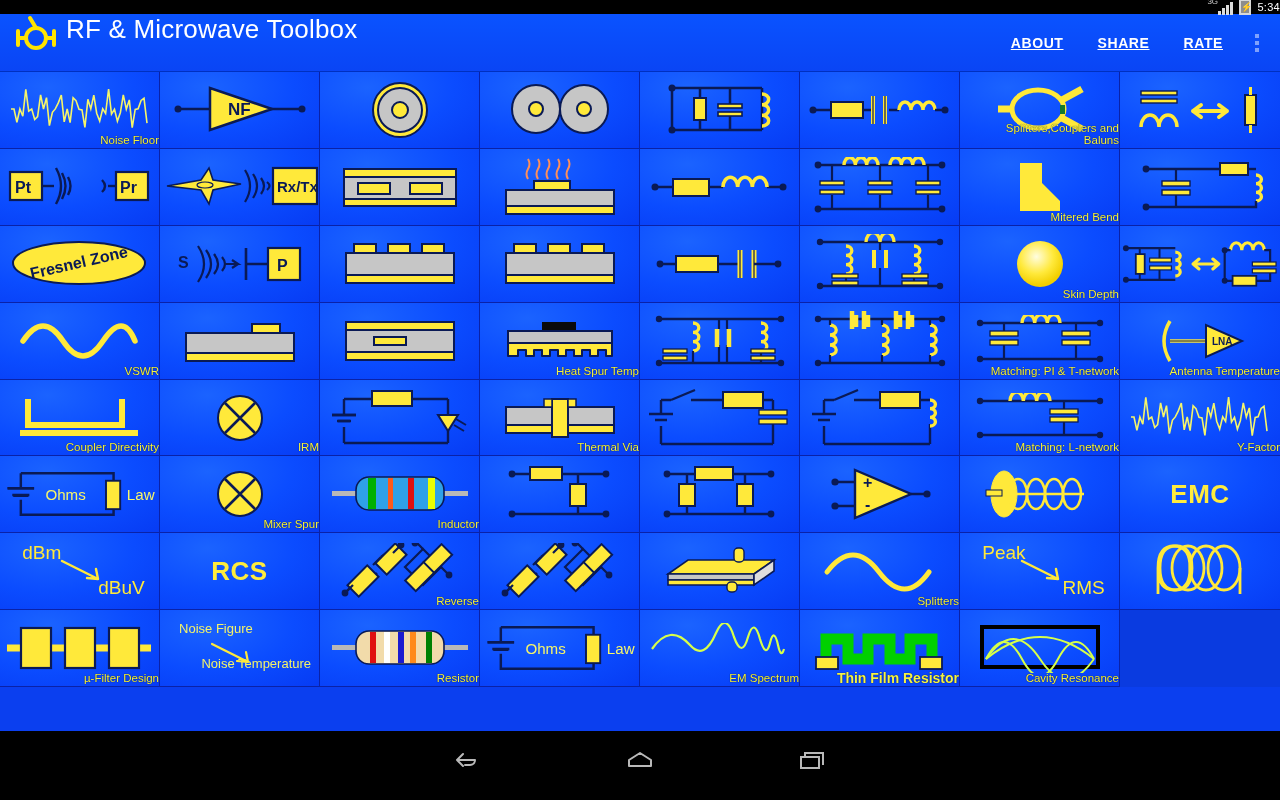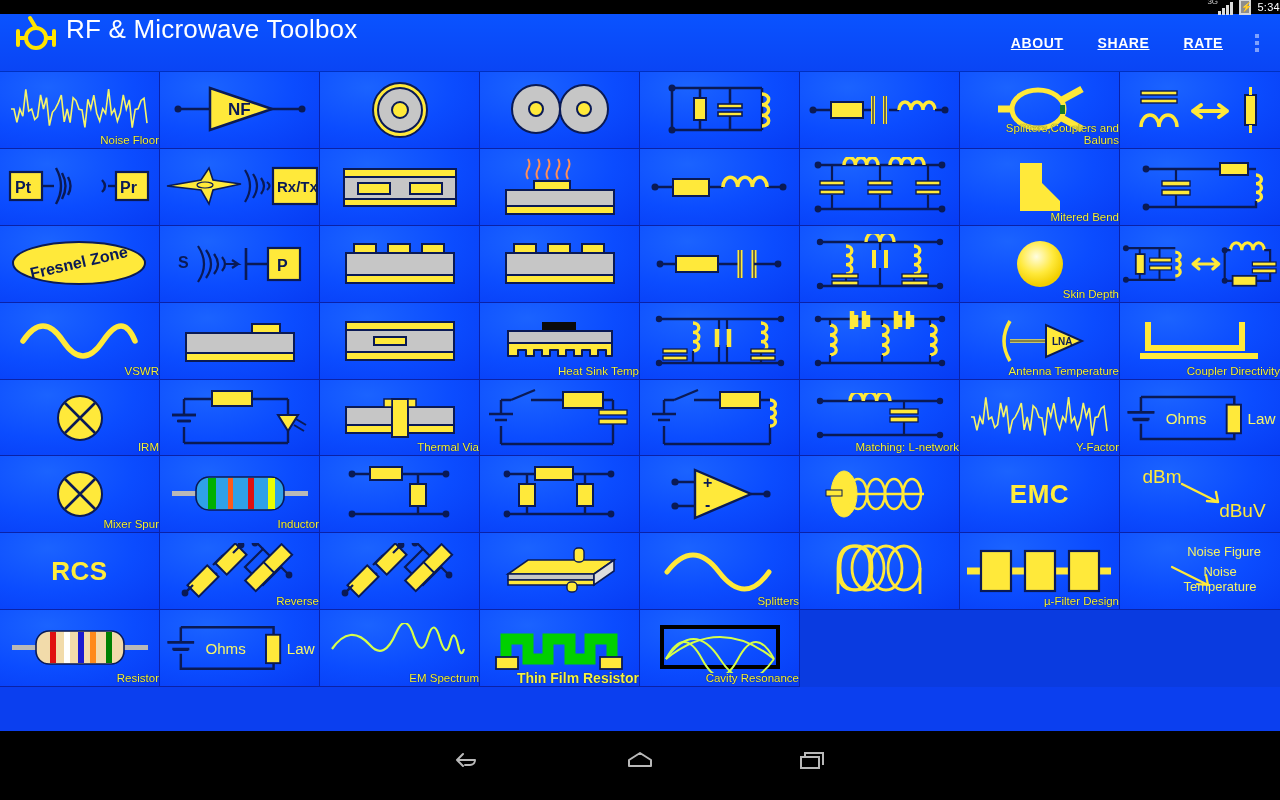--- a/index.html
+++ b/index.html
@@ -63,21 +63,21 @@
     font-size:11.5px; color:#f2f24a; line-height:12px; pointer-events:none;
     text-shadow:0 0 1px #000;
     margin-left:19px;
   }
   .cap.bold{ font-weight:bold; font-size:14px;}
   .bigtext{ font-size:26px; font-weight:bold; color:#ffec3d; letter-spacing:.5px;text-align:center;}
   .pairtext{ position:relative; width:100%; height:100%;text-align:center; }
   .pairtext .t1,.pairtext .t2{ position:absolute; font-size:19px; color:#ffe93a; }
   .pairtext .t1{ left:14%; top:12%; }
   .pairtext .t2{ right:9%; bottom:14%; }
-  .pairtext .t1.sm,.pairtext .t2.sm{ font-size:13px; color:#f3f36a;margin-left:48px;}
+  .pairtext .t1.sm,.pairtext .t2.sm{ font-size:13px; color:#f3f36a;}
   .pairtext .t1.sm{ left:12%; top:14%;} .pairtext .t2.sm{ right:5%; bottom:20%;}
 
   
   .filler{ height:44px; background:#0b3fef; }
   .navbar{ height:57px; background:#000; display:flex; align-items:center;
            justify-content:center; gap:126px;}
   .navbtn{ width:46px; height:34px; display:flex; align-items:center; justify-content:center; cursor:pointer;}
 </style>
 </head>
 <body>
@@ -473,21 +473,21 @@
       </div>
     </div>
     <div class="cell">
       <div class="art">
         <svg width="120" height="42" viewBox="0 0 120 42">
           <rect x="42" y="2" width="34" height="10" fill="#0a0a0a"></rect>
    <rect x="8" y="11" width="104" height="12" fill="#c6c6c6" stroke="#0a1a55" stroke-width="2"></rect>
    <path d="M8 23 H112 V36 H106 V30 H98 V36 H90 V30 H82 V36 H74 V30 H66 V36 H58 V30 H50 V36 H42 V30 H34 V36 H26 V30 H18 V36 H8 Z" fill="#ffe93a" stroke="#0a1a55" stroke-width="2" stroke-linejoin="round"></path>
         </svg>
       </div>
-      <div class="cap">Heat Sink Temp</div>
+      <div class="cap">Heat Spur Temp</div>
     </div>
     <div class="cell">
       <div class="art">
         <svg width="138" height="60" viewBox="0 0 138 60">
           <path d="M8 8 H130 M8 52 H130" stroke="#0a1a55" stroke-width="2.3"></path>
    <circle cx="8" cy="8" r="3.2" fill="#0a1a55"></circle>
           <circle cx="8" cy="52" r="3.2" fill="#0a1a55"></circle>
    <circle cx="130" cy="8" r="3.2" fill="#0a1a55"></circle>
           <circle cx="130" cy="52" r="3.2" fill="#0a1a55"></circle>
    <path d="M42 12 a5.833333333333333 4.666666666666667 0 0 1 0 9.333333333333334 a5.833333333333333 4.666666666666667 0 0 1 0 9.333333333333334 a5.833333333333333 4.666666666666667 0 0 1 0 9.333333333333334" stroke="#ffe93a" stroke-width="3.3" fill="none"></path>
@@ -522,20 +522,40 @@
    <path d="M46 4 V16 M58 4 V16 M90 4 V16 M102 4 V16" stroke="#ffe93a" stroke-width="4.5"></path>
    <path d="M20 14 a6.25 5 0 0 1 0 10 a6.25 5 0 0 1 0 10 a6.25 5 0 0 1 0 10" stroke="#ffe93a" stroke-width="3.3" fill="none"></path>
    <path d="M72 14 a6.25 5 0 0 1 0 10 a6.25 5 0 0 1 0 10 a6.25 5 0 0 1 0 10" stroke="#ffe93a" stroke-width="3.3" fill="none"></path>
    <path d="M120 14 a6.25 5 0 0 1 0 10 a6.25 5 0 0 1 0 10 a6.25 5 0 0 1 0 10" stroke="#ffe93a" stroke-width="3.3" fill="none"></path>
    <path d="M20 8 V14 M20 44 V52 M72 8 V14 M72 44 V52 M120 8 V14 M120 44 V52" stroke="#0a1a55" stroke-width="2.2"></path>
         </svg>
       </div>
     </div>
     <div class="cell">
       <div class="art">
+        <svg width="136" height="52" viewBox="0 0 136 52">
+          <path d="M8 8 H128 M8 44 H128" stroke="#0a1a55" stroke-width="2.3"></path>
+   <circle cx="8" cy="8" r="3.2" fill="#0a1a55"></circle>
+          <circle cx="8" cy="44" r="3.2" fill="#0a1a55"></circle>
+   <circle cx="128" cy="8" r="3.2" fill="#0a1a55"></circle>
+          <circle cx="128" cy="44" r="3.2" fill="#0a1a55"></circle>
+   <path d="M50 8 a6.333333333333333 8.444444444444445 0 0 1 12.666666666666666 0 a6.333333333333333 8.444444444444445 0 0 1 12.666666666666666 0 a6.333333333333333 8.444444444444445 0 0 1 12.666666666666666 0" stroke="#ffe93a" stroke-width="3.4" fill="none"></path>
+   <path d="M32 8 V16 M32 30 V44 M104 8 V16 M104 30 V44" stroke="#0a1a55" stroke-width="2.2"></path>
+   <g fill="#ffe93a" stroke="#0a1a55" stroke-width="1.3">
+     <rect x="18" y="16" width="28" height="5"></rect>
+            <rect x="18" y="25" width="28" height="5"></rect>
+     <rect x="90" y="16" width="28" height="5"></rect>
+            <rect x="90" y="25" width="28" height="5"></rect>
+          </g>
+        </svg>
+      </div>
+      <div class="cap">Matching: PI &amp; T-network</div>
+    </div>
+    <div class="cell">
+      <div class="art">
         <svg width="100" height="48" viewBox="0 0 100 48">
           <path d="M20 4 q-12 20 0 40" stroke="#ffe93a" stroke-width="3.5" fill="none"></path>
    <path d="M20 24 H56" stroke="#ffe93a" stroke-width="3.5"></path>
    <path d="M20 24 H56" stroke="#0a1a55" stroke-width="1" fill="none"></path>
    <polygon points="56,8 56,40 92,24" fill="#ffe93a" stroke="#0a1a55" stroke-width="2"></polygon>
    <text x="62" y="28" font-size="10" font-weight="bold" font-family="Liberation Sans" fill="#0a1a55">LNA</text>
         </svg>
       </div>
       <div class="cap">Antenna Temperature</div>
     </div>
@@ -806,20 +826,31 @@
         </svg>
       </div>
     </div>
     <div class="cell">
       <div class="art">
         <svg width="118" height="50" viewBox="0 0 118 50">
           <path d="M6 26 q26 -34 52 0 q26 34 50 0" stroke="#ffe93a" stroke-width="5" fill="none" stroke-linecap="round"></path>
         </svg>
       </div>
       <div class="cap">Splitters</div>
+    </div>
+    <div class="cell">
+      <div class="art">
+        <div class="pairtext">
+   <span class="t1">Peak</span>
+          <span class="t2">RMS</span>
+   <svg width="160" height="77" viewBox="0 0 160 77" style="position:absolute;inset:0;">
+   <path d="M62 28 L98 46 M98 46 l-11 -1 M98 46 l-2 -10" stroke="#ffe93a" stroke-width="2.4" fill="none" stroke-linecap="round"></path>
+   </svg>
+        </div>
+      </div>
     </div>
     <div class="cell">
       <div class="art">
         <svg width="108" height="58" viewBox="0 0 108 58">
           <g stroke="#ffe93a" stroke-width="2.8" fill="none">
      <path d="M12 52 V26 q0 -22 16 -22 q16 0 16 22 q0 22 -16 22 q-16 0 -16 -22"></path>
      <path d="M30 48 q-16 0 -16 -22 q0 -22 16 -22 q16 0 16 22 q0 22 -16 22"></path>
      <ellipse cx="42" cy="26" rx="16" ry="22"></ellipse>
             <ellipse cx="60" cy="26" rx="16" ry="22"></ellipse>
      <ellipse cx="78" cy="26" rx="16" ry="22"></ellipse>

